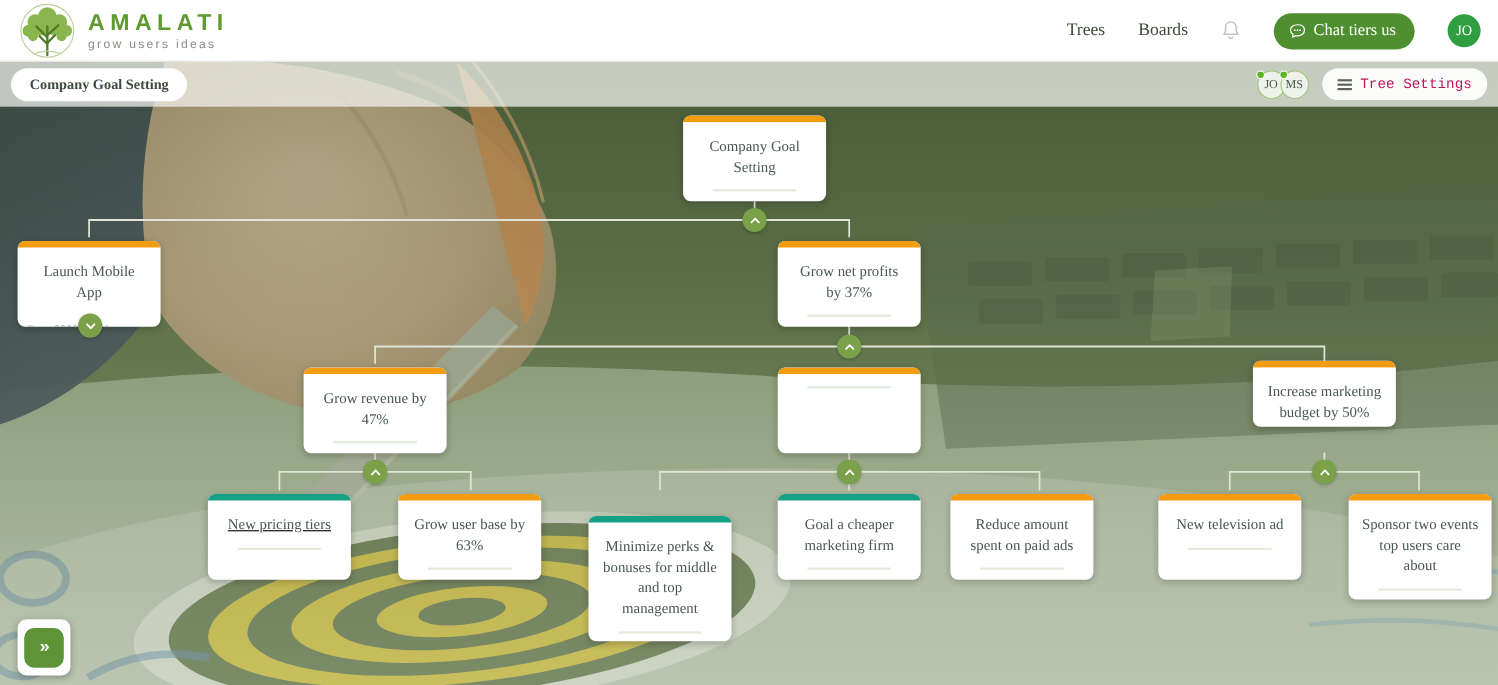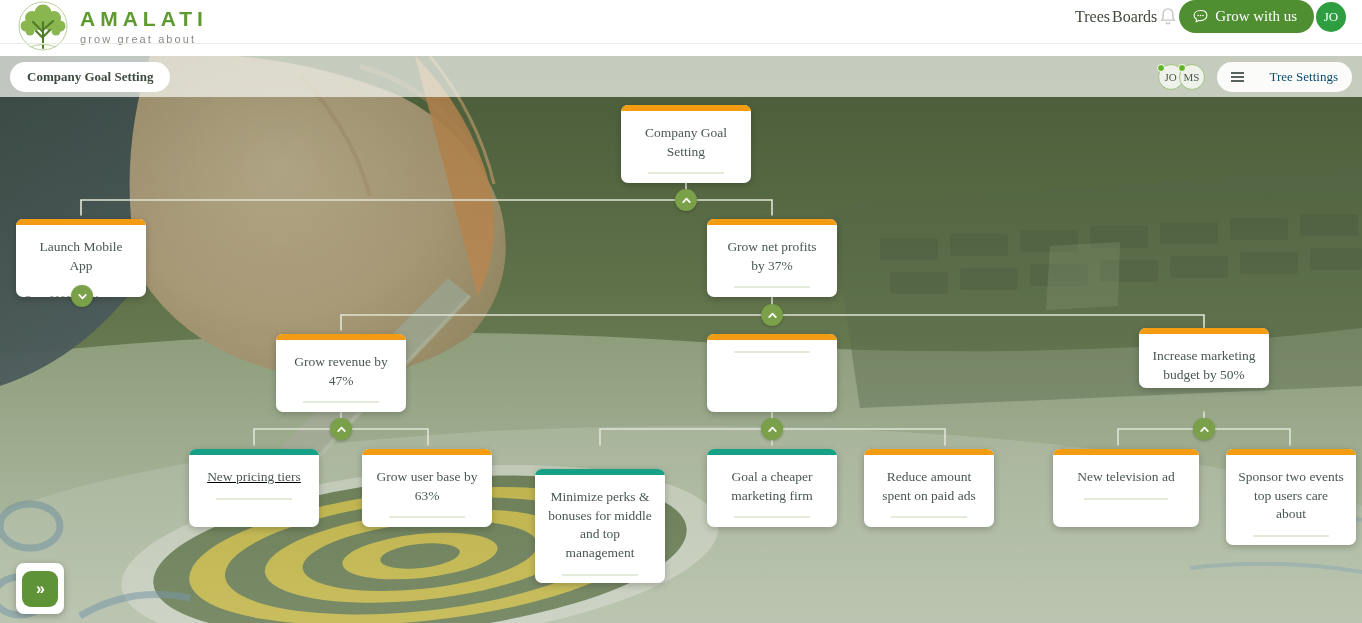--- a/index.html
+++ b/index.html
@@ -8,23 +8,23 @@
     width: 1362px; height: 623px;
     overflow: hidden;
     font-family: "Liberation Serif", "DejaVu Serif", serif;
     background: #ffffff;
   }
   #app { position: relative; width: 1362px; height: 623px; overflow: hidden; }
 
   
   .topnav {
     position: absolute; top: 0; left: 0;
-    width: 1362px; height: 44px;
+    width: 1362px; height: 56px;
     background: #ffffff;
-    display: flex; align-items: flex-start;
+    display: flex; align-items: center;
     z-index: 40;
   }
   .topnav::after {
     content: ""; position: absolute; left: 0; bottom: 0;
     width: 100%; height: 1px; background: #e9ece6;
   }
   .brand { display: flex; align-items: center; margin-left: 16px; }
   .brand-mark { width: 54px; height: 52px; flex: 0 0 54px; }
   .brand-text { margin-left: 10px; line-height: 1; }
   .brand-name {
@@ -32,21 +32,21 @@
     font-weight: bold; font-size: 21px; letter-spacing: 5px;
     color: #5d9b2f;
   }
   .brand-tag {
     font-family: "Liberation Sans", sans-serif;
     font-size: 11px; letter-spacing: 2.1px;
     color: #8a8a85; margin-top: 5px;
   }
   .nav-right {
     margin-left: auto; display: flex; align-items: center;
-    gap: 2px; margin-right: 16px;
+    gap: 30px; margin-right: 16px;
   }
   .nav-link {
     font-family: "Liberation Serif", serif;
     font-size: 16px; color: #3f4a3a; cursor: pointer;
     text-decoration: none;
   }
   .bell-icon { width: 18px; height: 20px; opacity: .55; cursor: pointer; display:block; }
   .chat-btn {
     display: flex; align-items: center; gap: 7px;
     background: #4f8f32; color: #fff;
@@ -106,22 +106,22 @@
   .collab .dot {
     position: absolute; top: -1px; left: -2px;
     width: 8px; height: 8px; border-radius: 50%;
     background: #5cb522; border: 1px solid #fff;
   }
   .settings-btn {
     margin-left: 12px;
     background: rgba(255,255,255,.92);
     border: none; border-radius: 16px;
     padding: 7px 14px;
-    display: flex; align-items: center; gap: 26px;
-    font-family: Liberation Serif, serif; font-size: 13px; color: #0c4a6e;
+    display: flex; align-items: center; gap: 8px;
+    font-family: Liberation Mono, monospace; font-size: 13px; color: #be185d;
     cursor: pointer; white-space: nowrap;
   }
   .hamburger { display: inline-flex; flex-direction: column; gap: 2px; }
   .hamburger i { display: block; width: 13px; height: 2px; background: #57635a; }
 
   
   .tree-layer { position: absolute; inset: 0; z-index: 20; }
   .links { position: absolute; inset: 0; pointer-events: none; }
 
   .node {
@@ -206,39 +206,39 @@
           <path d="M27 48 L27 22"></path>
           <path d="M27 32 L17 22"></path>
             <path d="M27 30 L37 21"></path>
           <path d="M27 38 L20 31"></path>
             <path d="M27 37 L34 30"></path>
         </g>
         <path d="M14 47 q13 -5 26 0" stroke="#b9cf9a" stroke-width="1" fill="none"></path>
       </svg>
       <div class="brand-text">
         <div class="brand-name">AMALATI</div>
-        <div class="brand-tag">grow great about</div>
+        <div class="brand-tag">grow users ideas</div>
       </div>
     </div>
 
     <div class="nav-right">
       <a class="nav-link">Trees</a>
       <a class="nav-link">Boards</a>
       <svg class="bell-icon" viewBox="0 0 20 22">
         <path d="M10 2 a5.4 5.4 0 0 0-5.4 5.4 v3.4 c0 1.6-.7 2.7-1.7 3.7 h14.2 c-1-1-1.7-2.1-1.7-3.7 V7.4 A5.4 5.4 0 0 0 10 2 z" fill="none" stroke="#8f948b" stroke-width="1.5" stroke-linejoin="round"></path>
         <path d="M8.1 17.3 a2 2 0 0 0 3.8 0" fill="none" stroke="#8f948b" stroke-width="1.5" stroke-linecap="round"></path>
       </svg>
       <button class="chat-btn">
         <svg viewBox="0 0 16 16">
           <path d="M8 1.6 C4 1.6 1.2 3.9 1.2 6.8 c0 1.7 1 3.2 2.6 4.2 l-.5 2.6 2.8-1.4 c.6.1 1.2.2 1.9.2 4 0 6.8-2.3 6.8-5.6 S12 1.6 8 1.6 z" fill="none" stroke="#ffffff" stroke-width="1.2" stroke-linejoin="round"></path>
           <circle cx="5.4" cy="6.9" r=".85" fill="#fff"></circle>
           <circle cx="8" cy="6.9" r=".85" fill="#fff"></circle>
           <circle cx="10.6" cy="6.9" r=".85" fill="#fff"></circle>
         </svg>
-        <span>Grow with us</span>
+        <span>Chat tiers us</span>
       </button>
       <div class="avatar-main">JO</div>
     </div>
   </div>
 
   <div class="canvas">
     <svg class="bg-photo" viewBox="0 0 1362 567" preserveAspectRatio="none">
       <defs>
         <linearGradient id="gTop" x1="0" y1="0" x2="0" y2="1">
           <stop offset="0" stop-color="#36482a"></stop>
@@ -416,21 +416,21 @@
         <div class="node" style="left: 707px; top: 449px; width: 130px; height: 78px;">
           <div class="bar" style="background: rgb(22, 160, 133);"></div>
           <div class="title">Goal a cheaper marketing firm</div>
           <div class="rule"></div>
         </div>
         <div class="node" style="left: 864px; top: 449px; width: 130px; height: 78px;">
           <div class="bar" style="background: rgb(243, 156, 18);"></div>
           <div class="title">Reduce amount spent on paid ads</div>
           <div class="rule"></div>
         </div>
-        <div class="node" style="left: 1053px; top: 449px; width: 146px; height: 78px;">
+        <div class="node" style="left: 1053px; top: 449px; width: 130px; height: 78px;">
           <div class="bar" style="background: rgb(243, 156, 18);"></div>
           <div class="title">New television ad</div>
           <div class="rule"></div>
         </div>
         <div class="node" style="left: 1226px; top: 449px; width: 130px; height: 96px;">
           <div class="bar" style="background: rgb(243, 156, 18);"></div>
           <div class="title">Sponsor two events top users care about</div>
           <div class="rule"></div>
         </div>
       </div>

